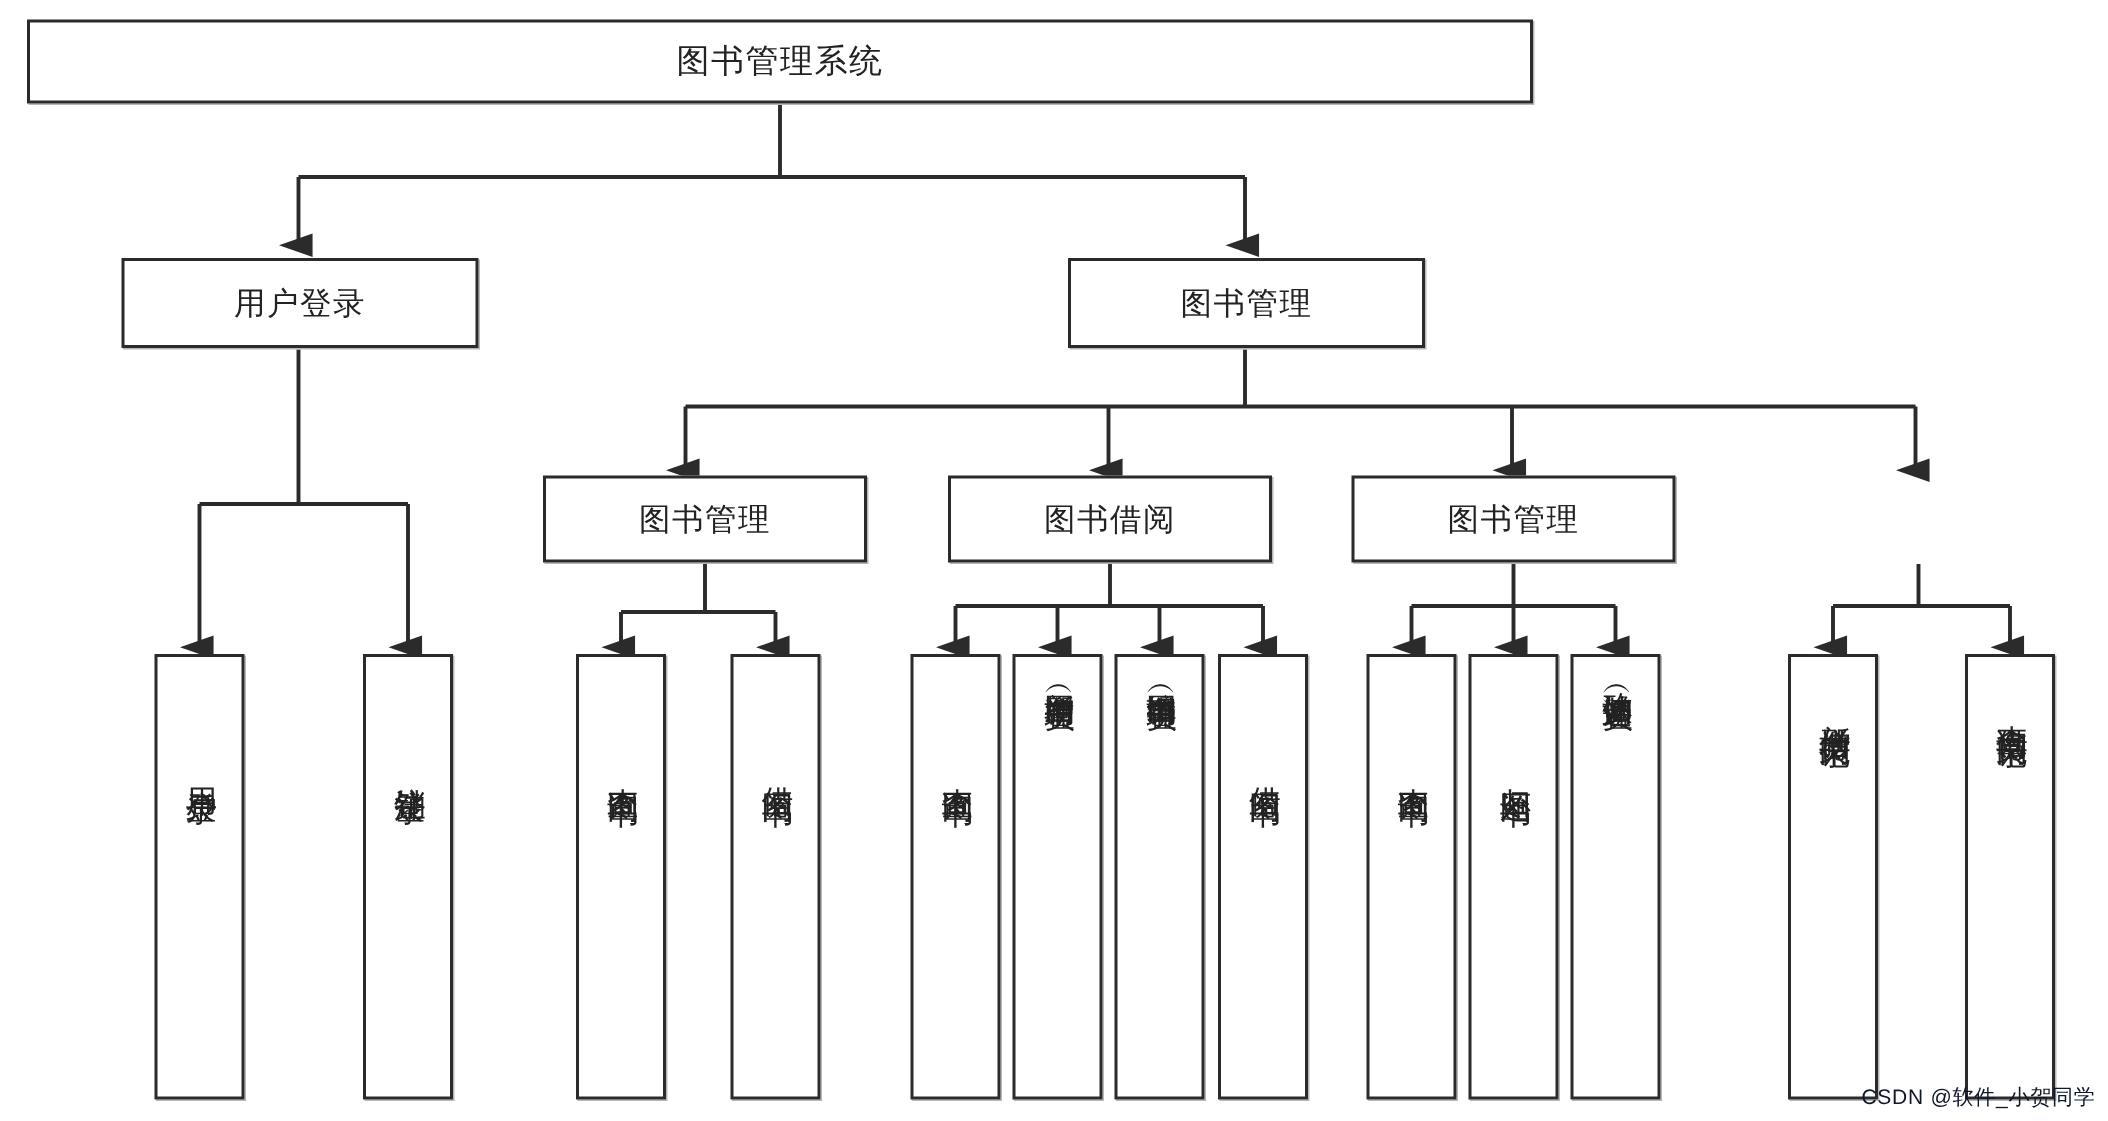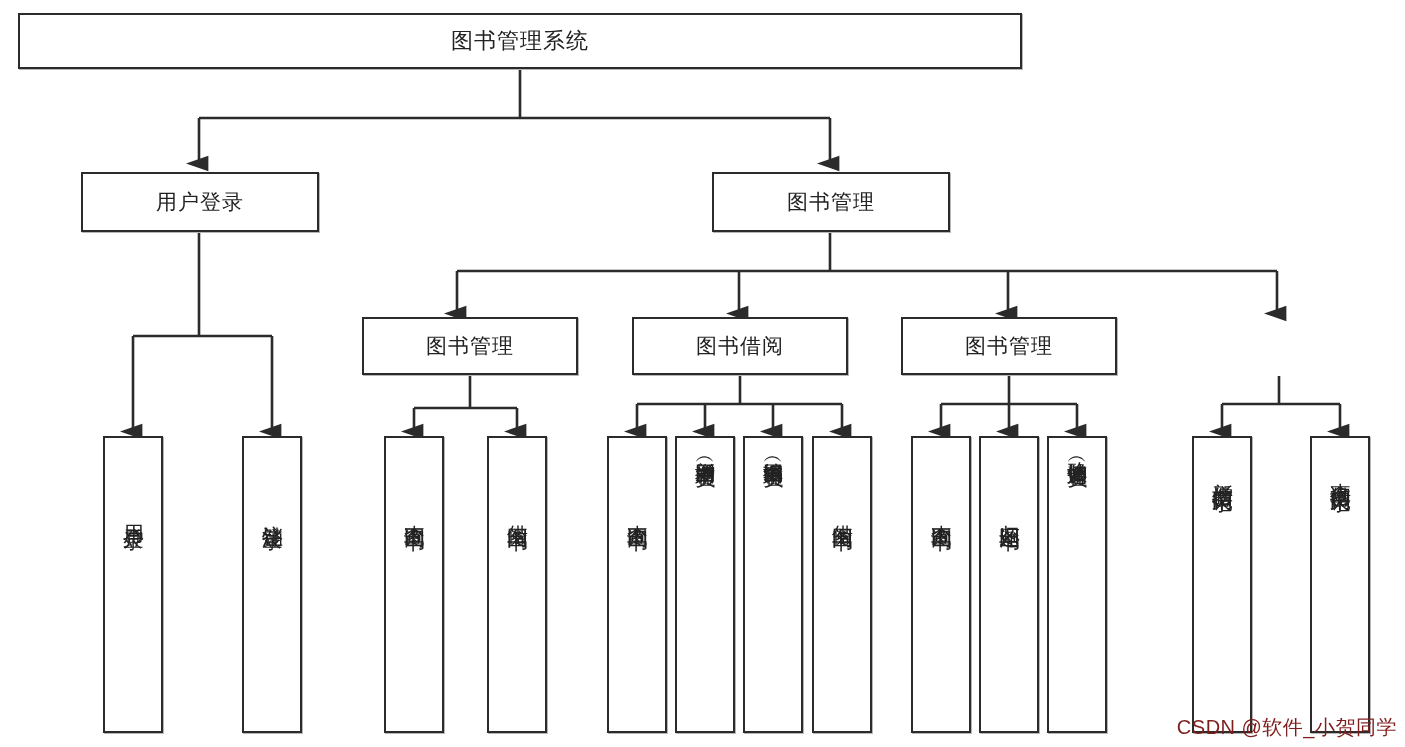--- a/index.html
+++ b/index.html
@@ -60,22 +60,22 @@
     display: block;
   }
   .vtext-tall {
     font-size: 20px;
     letter-spacing: 1px;
   }
   #watermark {
     position: absolute;
     right: 8px;
     bottom: 6px;
-    font-size: 20px;
-    color: #7f1d1d;
+    font-size: 14px;
+    color: #0f172a;
     letter-spacing: 0.5px;
     white-space: nowrap;
     user-select: none;
   }
 </style>
 </head>
 <body>
 
 <div id="diagram-root">
 

